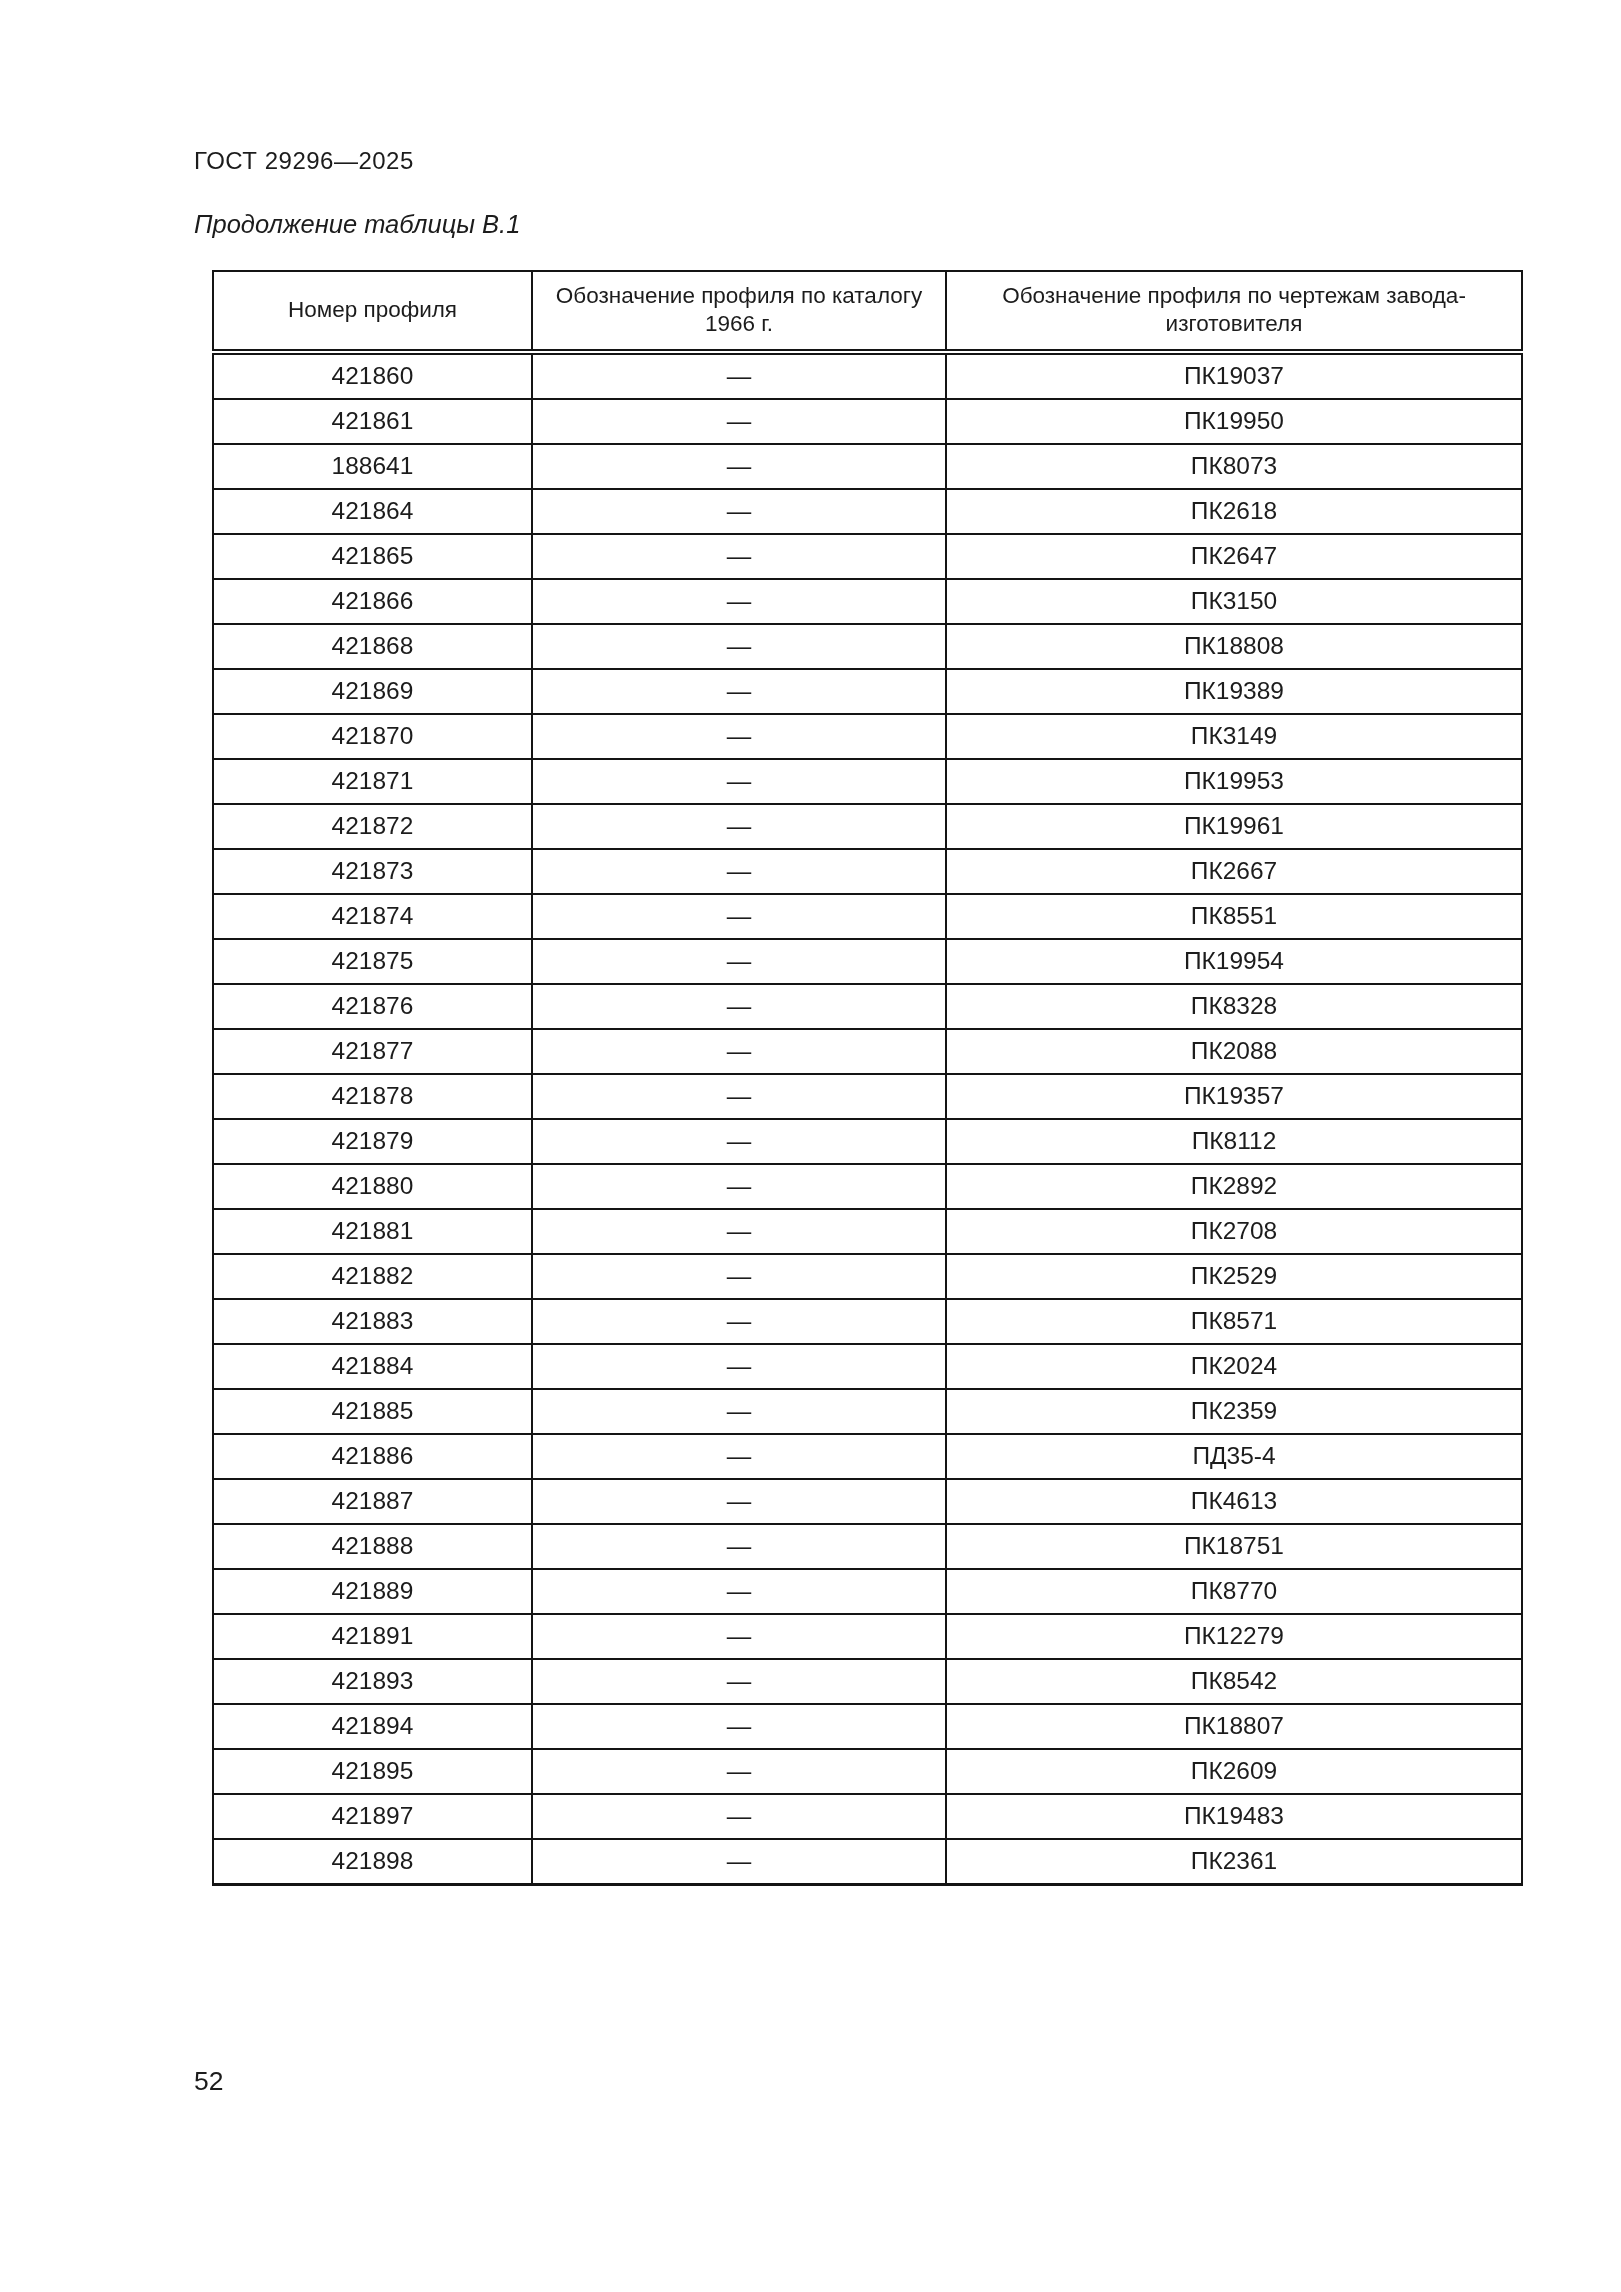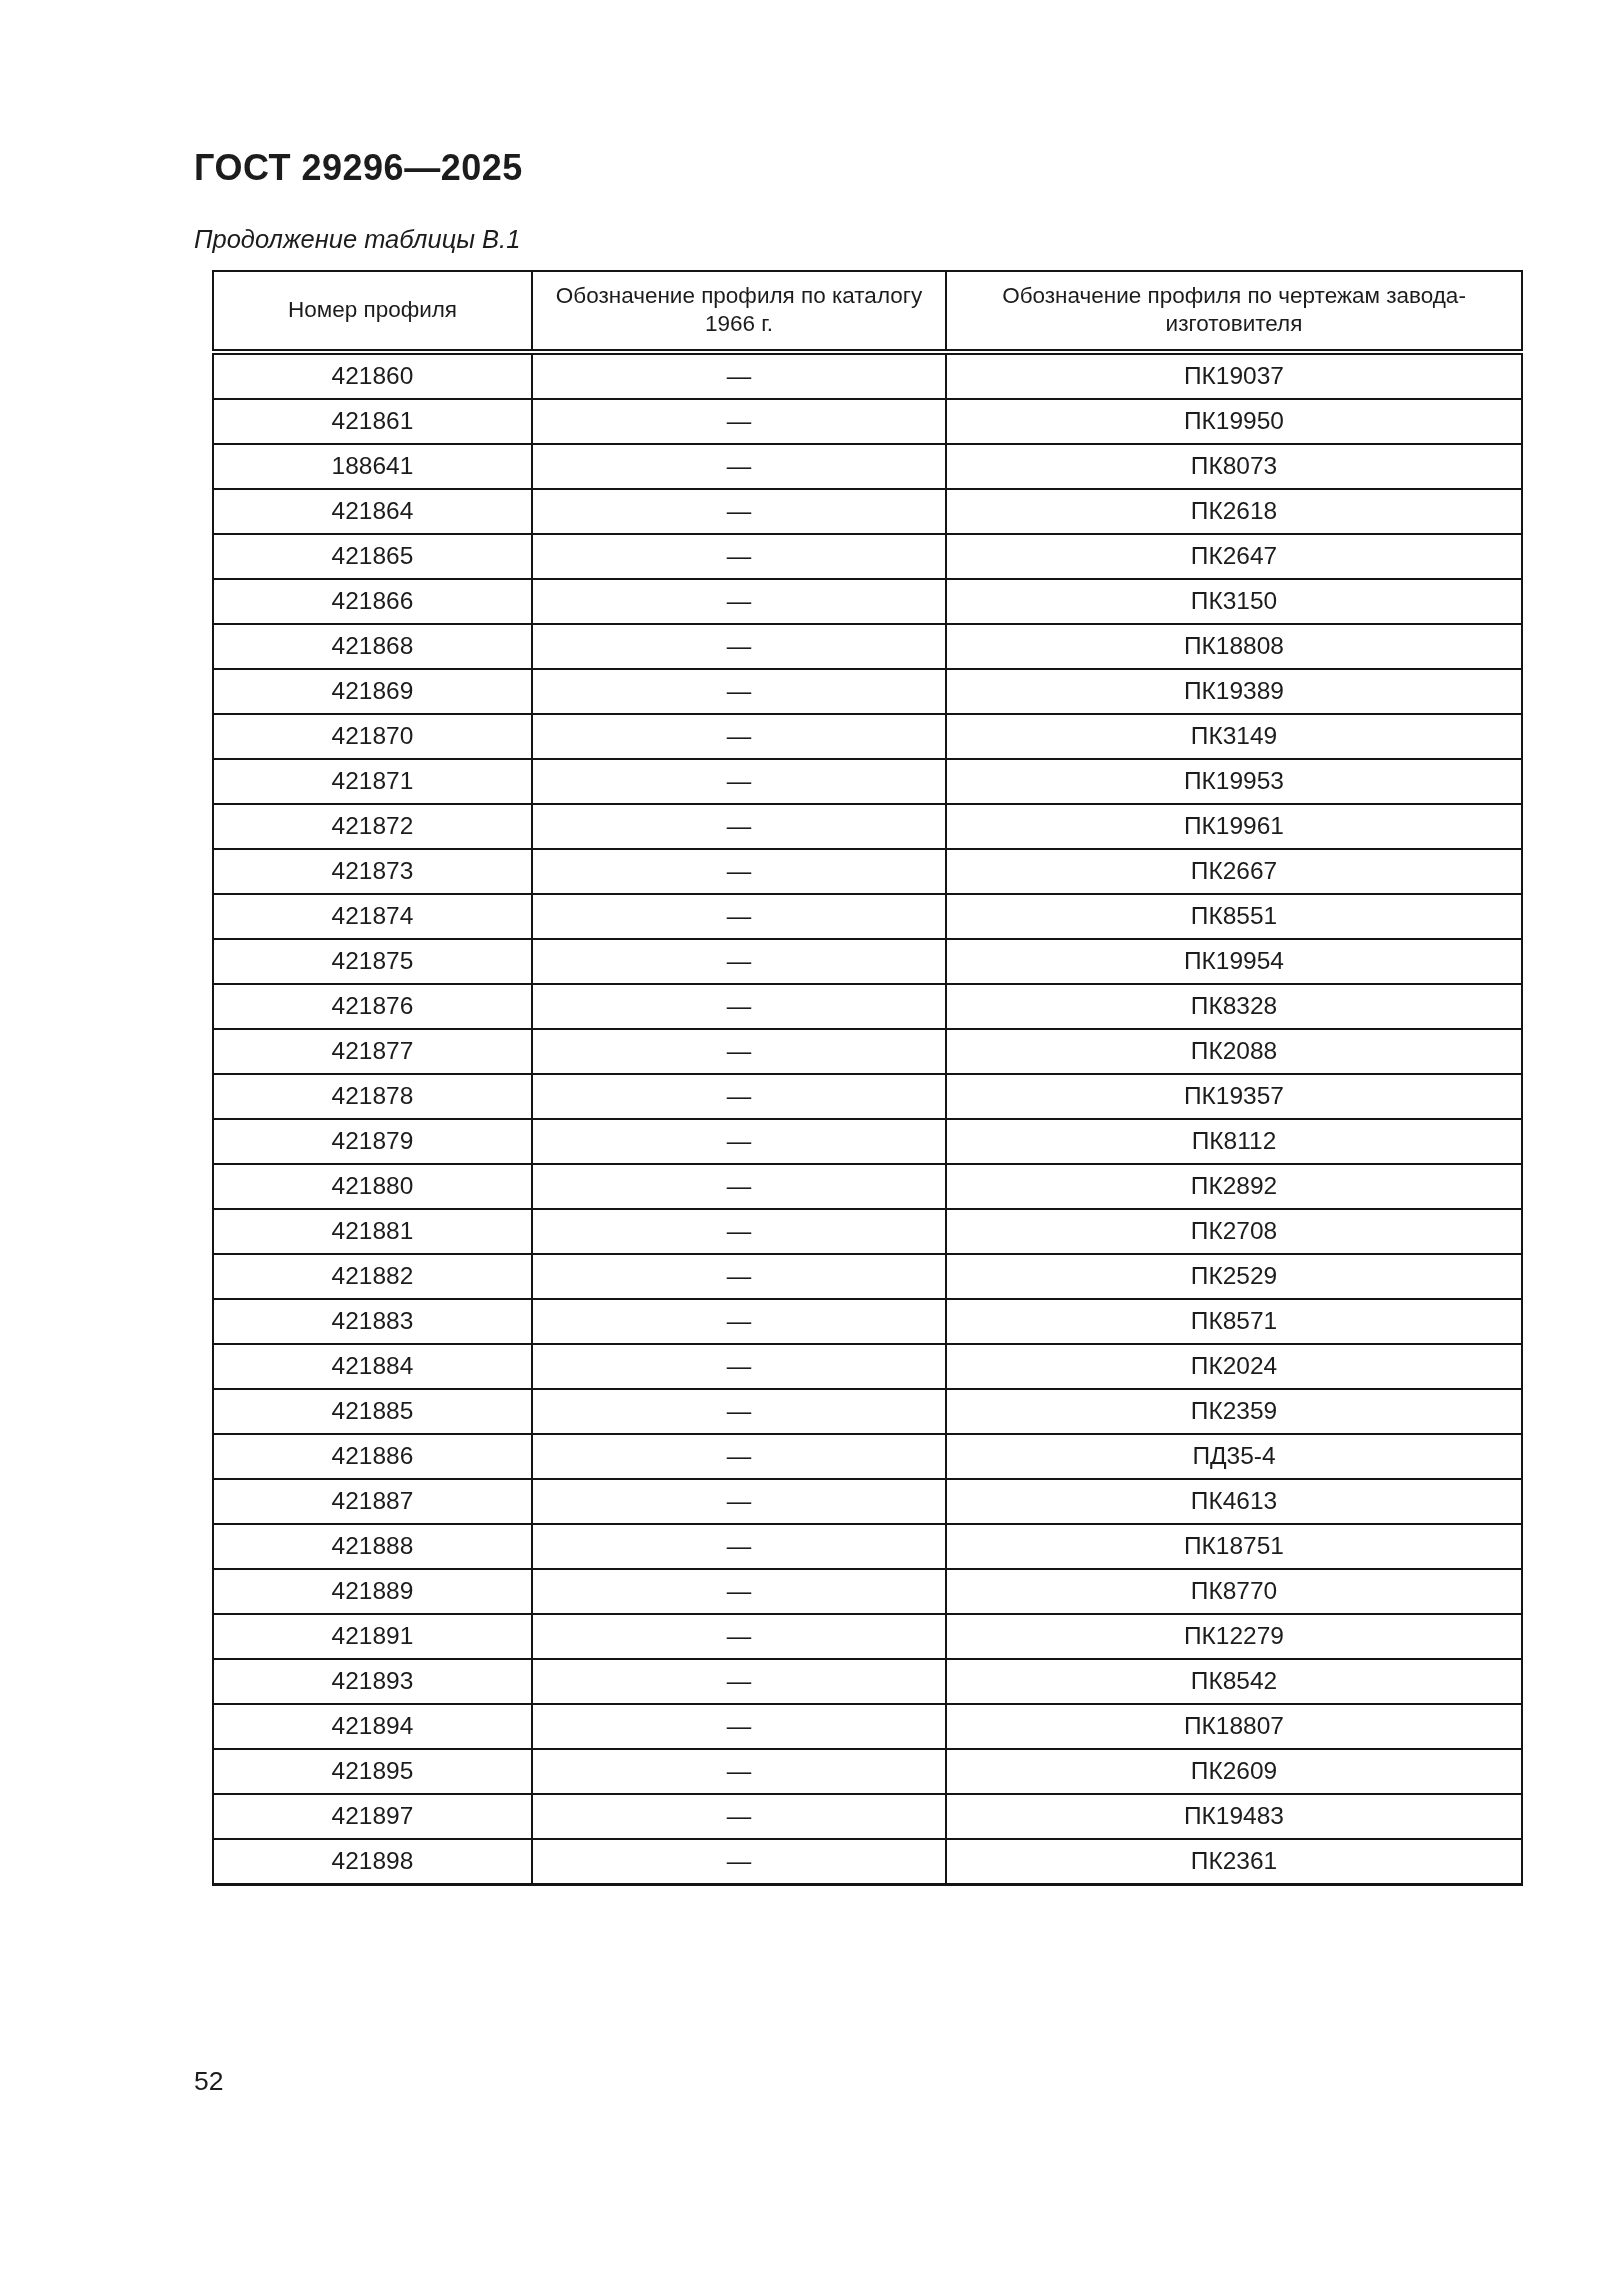--- a/index.html
+++ b/index.html
@@ -14,28 +14,28 @@
     margin: 0 auto;
     background: #ffffff;
     font-family: "Liberation Sans", sans-serif;
     color: #1c1c1c;
     overflow: hidden;
   }
   .doc-number {
     position: absolute;
     left: 194px;
     top: 147px;
-    font-size: 36px;
-    font-weight: bold;
+    font-size: 24px;
+    font-weight: normal;
     letter-spacing: 0.5px;
   }
   .table-caption {
     position: absolute;
     left: 194px;
-    top: 225px;
+    top: 210px;
     font-size: 25.5px;
     font-style: italic;
   }
   table.gost-table {
     position: absolute;
     left: 212px;
     top: 270px;
     width: 1308px;
     border-collapse: collapse;
     table-layout: fixed;

